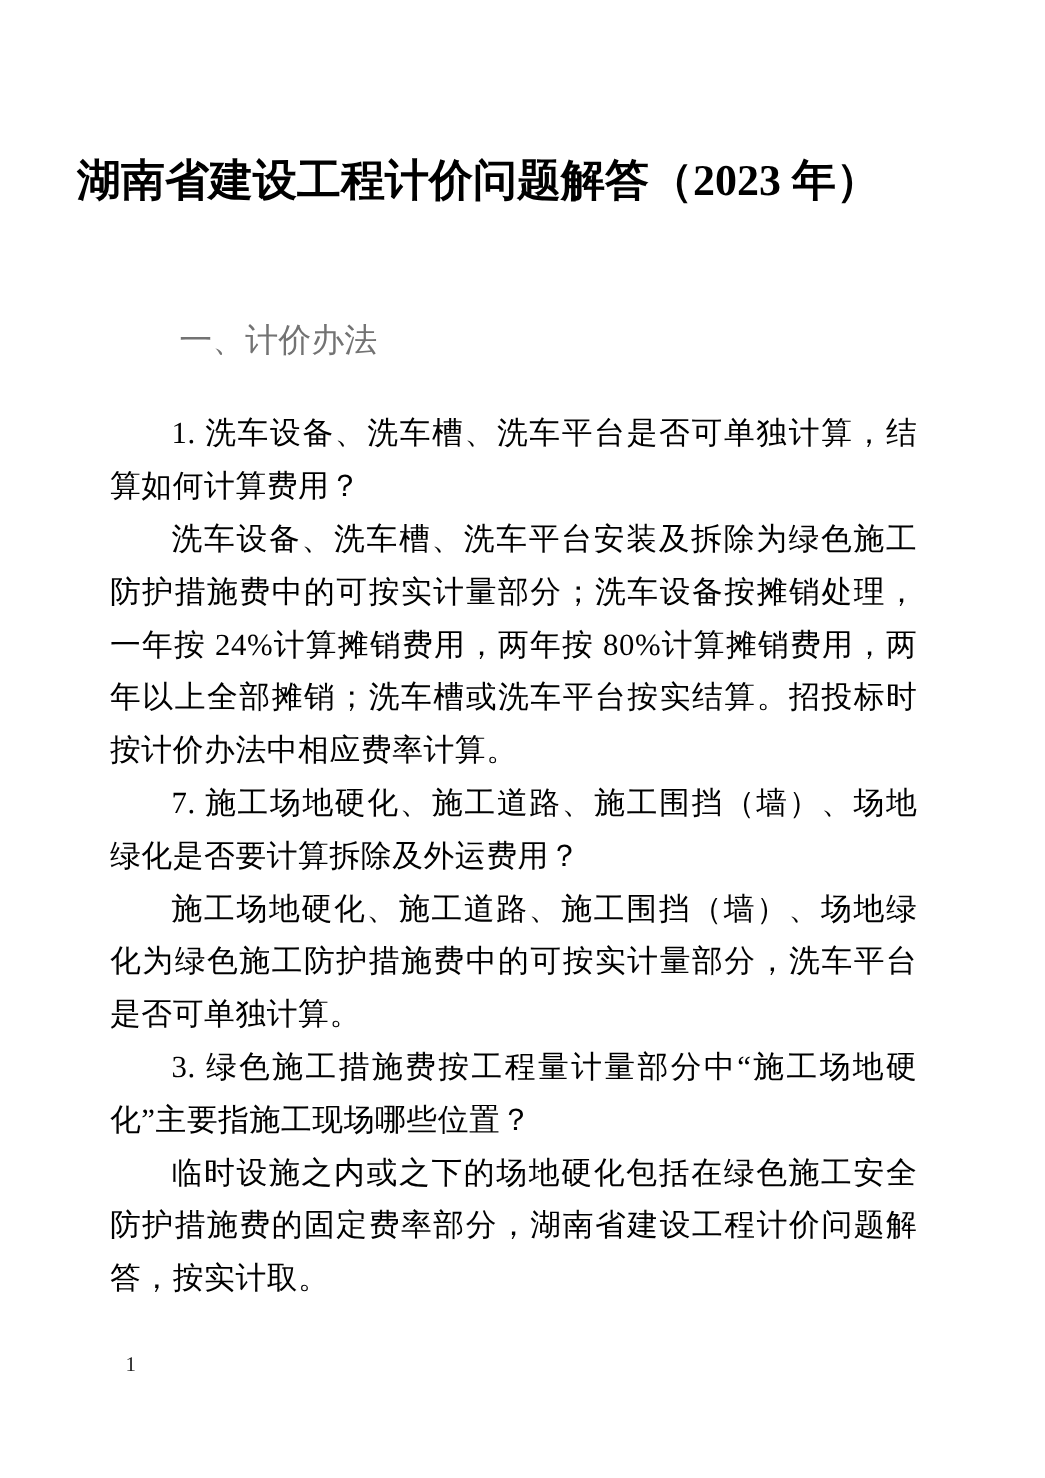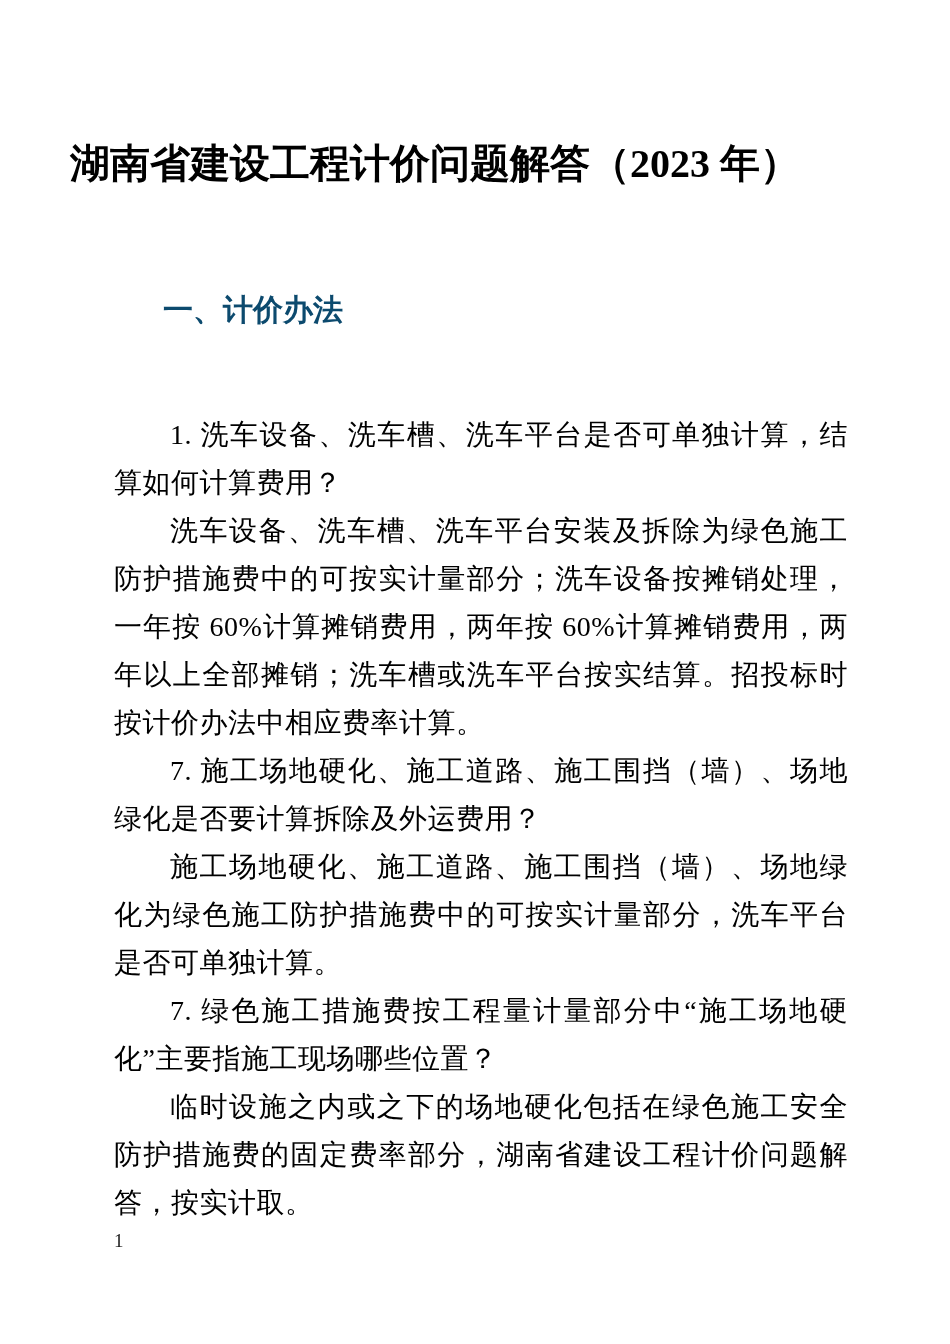--- a/index.html
+++ b/index.html
@@ -24,30 +24,29 @@
     line-height: 52px;
     font-weight: bold;
     font-family: "Liberation Serif", "DejaVu Serif", serif;
     color: #000000;
     white-space: nowrap;
   }
   .section-heading {
     margin: 103px 0 0 163px;
     font-size: 30px;
     line-height: 34px;
-    font-weight: bold;
+    font-weight: normal;
     font-family: "Liberation Sans", "DejaVu Sans", sans-serif;
-    color: #0c4a6e;
+    color: #737373;
   }
   .body-text {
     position: absolute;
-    left: 114px;
+    left: 100px;
     top: 371px;
     width: 734px;
-    margin-top: 40px;
   }
   .body-text p {
     margin: 0;
     font-size: 28px;
     line-height: 48px;
     text-align: justify;
     text-justify: inter-ideograph;
     text-indent: 2em;
     letter-spacing: 0.5px;
     color: #000000;
@@ -67,22 +66,22 @@
 <body>
 
 <div class="page">
 
   <h1 class="doc-title">湖南省建设工程计价问题解答（2023 年）</h1>
 
   <h2 class="section-heading">一、计价办法</h2>
 
   <div class="body-text">
     <p>1.  洗车设备、洗车槽、洗车平台是否可单独计算，结算如何计算费用？</p>
-    <p>洗车设备、洗车槽、洗车平台安装及拆除为绿色施工防护措施费中的可按实计量部分；洗车设备按摊销处理，一年按 60%计算摊销费用，两年按 60%计算摊销费用，两年以上全部摊销；洗车槽或洗车平台按实结算。招投标时按计价办法中相应费率计算。</p>
+    <p>洗车设备、洗车槽、洗车平台安装及拆除为绿色施工防护措施费中的可按实计量部分；洗车设备按摊销处理，一年按 24%计算摊销费用，两年按 80%计算摊销费用，两年以上全部摊销；洗车槽或洗车平台按实结算。招投标时按计价办法中相应费率计算。</p>
     <p>7.  施工场地硬化、施工道路、施工围挡（墙）、场地绿化是否要计算拆除及外运费用？</p>
     <p>施工场地硬化、施工道路、施工围挡（墙）、场地绿化为绿色施工防护措施费中的可按实计量部分，洗车平台是否可单独计算。</p>
-    <p>7.  绿色施工措施费按工程量计量部分中“施工场地硬化”主要指施工现场哪些位置？</p>
+    <p>3.  绿色施工措施费按工程量计量部分中“施工场地硬化”主要指施工现场哪些位置？</p>
     <p>临时设施之内或之下的场地硬化包括在绿色施工安全防护措施费的固定费率部分，湖南省建设工程计价问题解答，按实计取。</p>
   </div>
 
   <div class="page-number">1</div>
 
 </div>
 
 </body></html>

